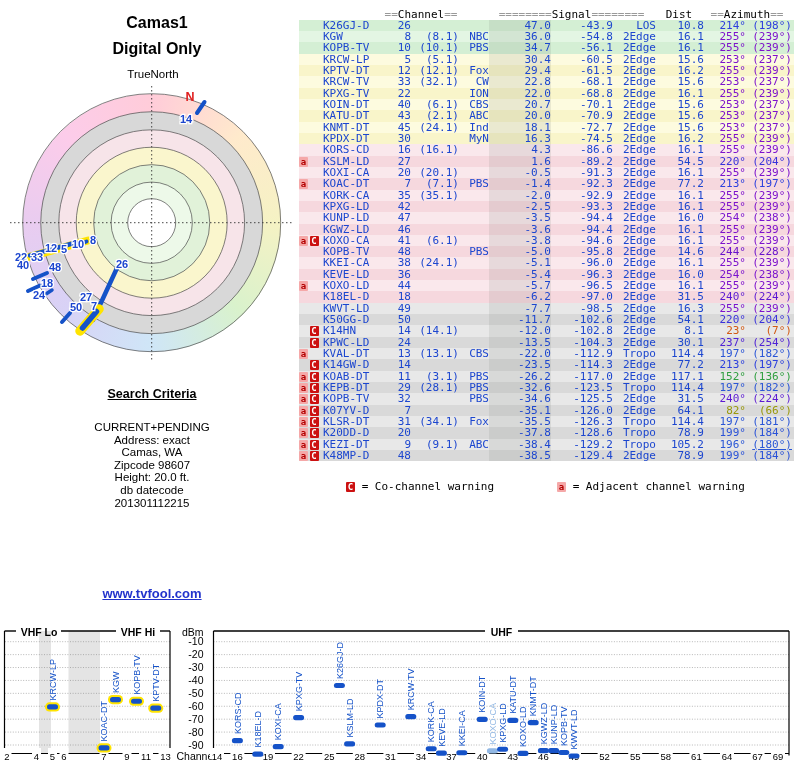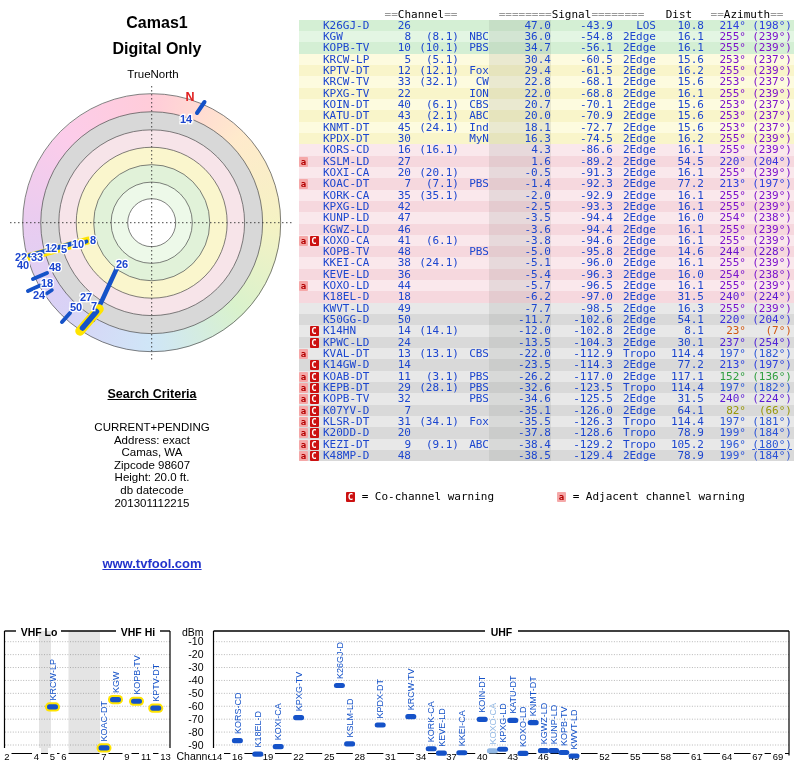--- a/index.html
+++ b/index.html
@@ -13,21 +13,21 @@
   #hue{position:absolute;left:22.5px;top:93.5px;width:258px;height:258px;border-radius:50%;
        background:conic-gradient(from 0deg,#ffccd9 0deg,#ffeacc 45deg,#f5f2c4 90deg,
          #d9f2cc 135deg,#cfe6f7 180deg,#d8d2f6 225deg,#e9ccf0 270deg,#fcccea 315deg,#ffccd9 360deg);}
   #radar-svg{position:absolute;left:0;top:0;}
   
   #search{position:absolute;left:42px;top:387px;width:220px;text-align:center;color:#000;}
   #search .hd{font-weight:bold;font-size:12.5px;text-decoration:underline;margin-bottom:20px;}
   #search .ln{font-size:11.5px;line-height:12.6px;}
   #search .db{font-size:11.5px;line-height:12.6px;}
   
-  #tvfool-link{position:absolute;left:52px;top:556px;width:200px;text-align:center;
+  #tvfool-link{position:absolute;left:52px;top:586px;width:200px;text-align:center;
      font-size:13px;font-weight:bold;color:#2233cc;text-decoration:underline;cursor:pointer;}
   
   #tvtable{position:absolute;left:299px;top:11px;width:495px;
      font-family:"DejaVu Sans Mono","Liberation Mono",monospace;font-size:11px;color:#000;}
   .hline1{position:relative;height:8.6px;line-height:8.6px;font-size:11px;}
   .hgrp{position:absolute;text-align:center;white-space:nowrap;}
   .eq{color:#999;}
   .hline2{display:flex;height:10.6px;line-height:10.6px;margin-top:1px;}
   .hline2 span{text-decoration:underline;}
   .trow{display:flex;height:11.34px;line-height:11.45px;color:#1c46cf;}
@@ -45,21 +45,21 @@
   .c-path{width:43px;text-align:right;}
   .c-mi{width:48px;text-align:right;}
   .c-true{width:42px;text-align:right;}
   .c-magn{width:46px;text-align:right;}
   .hline2 .c-nm{background:none;}
   .chip{display:inline-block;width:9px;height:10px;font-size:9px;line-height:10.5px;
         text-align:center;font-weight:bold;border-radius:1px;}
   .chip-a{background:#f5a8a8;color:#b30000;}
   .chip-c{background:#cc1111;color:#fff;}
   
-  #legend{position:absolute;left:299px;top:490px;width:495px;height:14px;
+  #legend{position:absolute;left:299px;top:480px;width:495px;height:14px;
      font-family:"DejaVu Sans Mono","Liberation Mono",monospace;font-size:11px;color:#000;}
   #legend .item{position:absolute;top:0;white-space:nowrap;}
   
   #charts{position:absolute;left:0;top:618px;}
 </style>
 </head>
 <body>
 <div id="page">
 
   <div class="rtitle" style="top:14px">Camas1</div>

